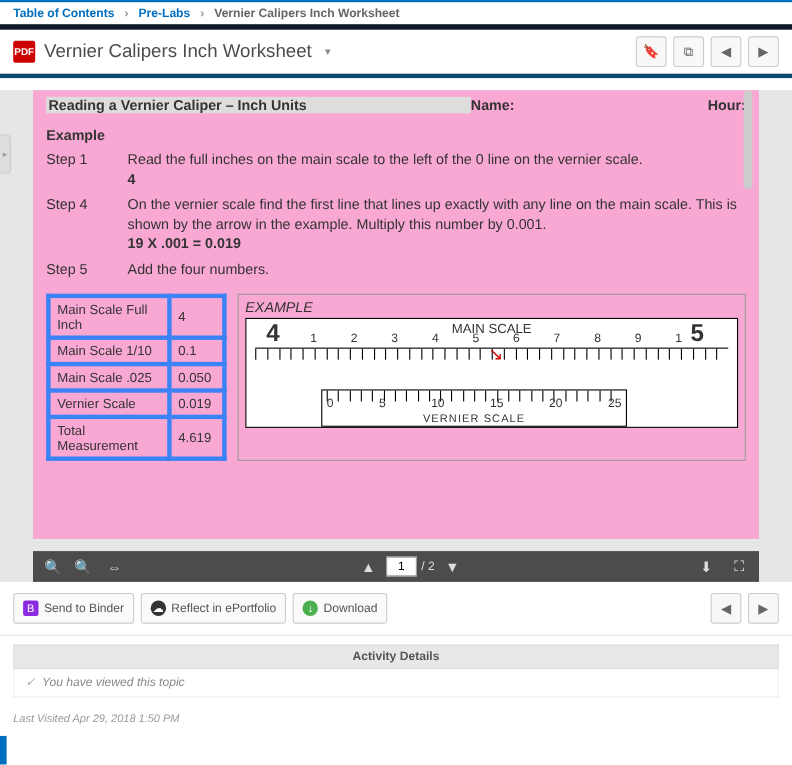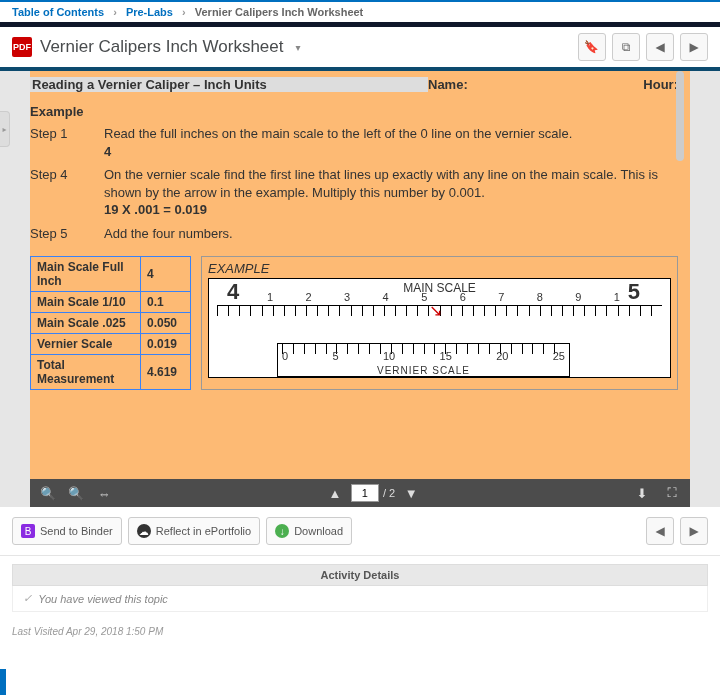--- a/index.html
+++ b/index.html
@@ -11,35 +11,35 @@
   .breadcrumb .current { color: #666; }
   .titlebar { display: flex; align-items: center; justify-content: space-between; padding: 6px 12px; border-bottom: 4px solid #0c4a6e; }
   .title-left { display: flex; align-items: center; gap: 8px; }
   .pdf-icon { width: 20px; height: 20px; background: #c00; display: inline-flex; align-items: center; justify-content: center; color: #fff; font-size: 9px; font-weight: bold; border-radius: 2px; }
   .page-title { font-size: 17px; color: #494c4e; }
   .dropdown-arrow { color: #888; font-size: 10px; padding-left: 4px; }
   .title-right { display: flex; gap: 6px; }
   .navbtn { width: 28px; height: 28px; border: 1px solid #ccc; background: #f8f8f8; display: inline-flex; align-items: center; justify-content: center; font-size: 12px; color: #666; cursor: pointer; border-radius: 3px; }
   .viewer-wrap { background: #e6e6e6; padding: 0 12px; position: relative; }
   .expander { position: absolute; left: 0; top: 40px; width: 10px; height: 36px; background: #ddd; border: 1px solid #ccc; border-left: none; border-radius: 0 4px 4px 0; color: #999; font-size: 8px; display: flex; align-items: center; justify-content: center; cursor: pointer; }
-  .doc-scroll { background: #fdba74; margin: 0 18px; padding: 6px 12px 8px 0; height: 408px; overflow: hidden; position: relative; }
+  .doc-scroll { background: #f9a8d4; margin: 11px 18px; padding: 6px 12px 8px 12px; height: 408px; overflow: hidden; position: relative; }
   .scroll-track { position: absolute; right: 4px; top: 0; bottom: 0; width: 12px; }
   .scroll-thumb { position: absolute; right: 2px; top: 0; width: 8px; height: 90px; background: #ccc; border-radius: 4px; }
   .doc-header { display: flex; font-weight: bold; font-size: 13px; margin-bottom: 8px; }
   .doc-header .h1 { flex: 1; background: #ddd; padding: 0 2px; }
   .doc-header .h2 { width: 190px; }
   .doc-header .h3 { width: 60px; text-align: right; }
   .example-title { font-weight: bold; font-size: 13px; margin-top: 12px; }
   .step-row { display: flex; margin-top: 6px; font-size: 13px; line-height: 1.35; }
   .step-label { width: 74px; flex-shrink: 0; }
   .step-body { flex: 1; }
   .step-body .bold { font-weight: bold; }
   .lower { display: flex; gap: 10px; margin-top: 14px; }
   .meas-table { border-collapse: collapse; font-size: 12px; }
-  .meas-table td { border: 1px solid #3b82f6; padding: 3px 6px; font-weight: bold; }
+  .meas-table td { border: 4px solid #3b82f6; padding: 3px 6px; }
   .meas-table td:first-child { width: 110px; }
   .meas-table td:last-child { width: 50px; }
   .diagram { flex: 1; border: 1px solid #999; padding: 4px 6px; position: relative; }
   .diagram .ex-label { font-style: italic; font-size: 13px; }
   .scale-box { border: 1px solid #000; margin-top: 2px; position: relative; height: 100px; background: #fff; }
   .main-scale-label { position: absolute; top: 2px; left: 50%; transform: translateX(-50%); font-size: 12px; }
   .big4 { position: absolute; top: 0; left: 18px; font-size: 22px; font-weight: bold; }
   .big5 { position: absolute; top: 0; right: 30px; font-size: 22px; font-weight: bold; }
   .small-nums { position: absolute; top: 12px; left: 58px; right: 50px; display: flex; justify-content: space-between; font-size: 11px; }
   .ticks { position: absolute; top: 26px; left: 8px; right: 8px; height: 22px; border-top: 1px solid #000; display: flex; }

